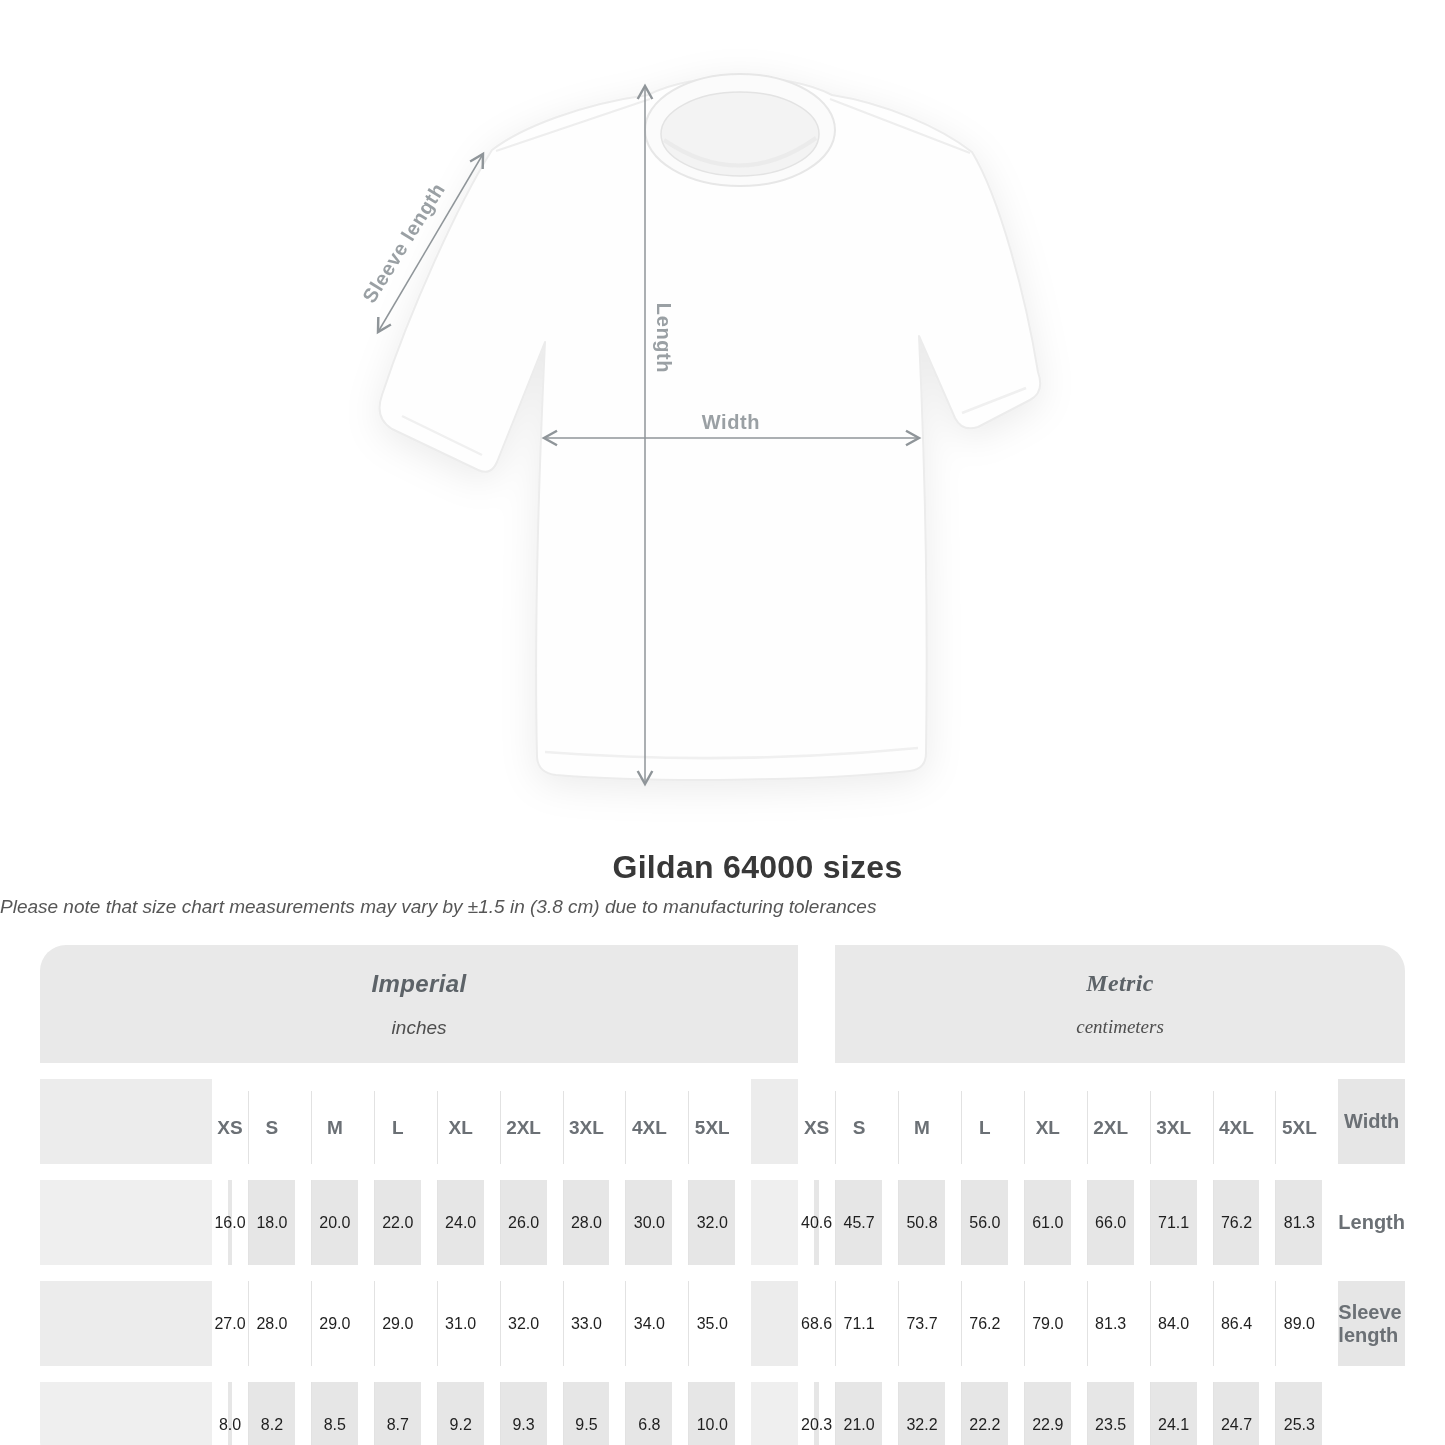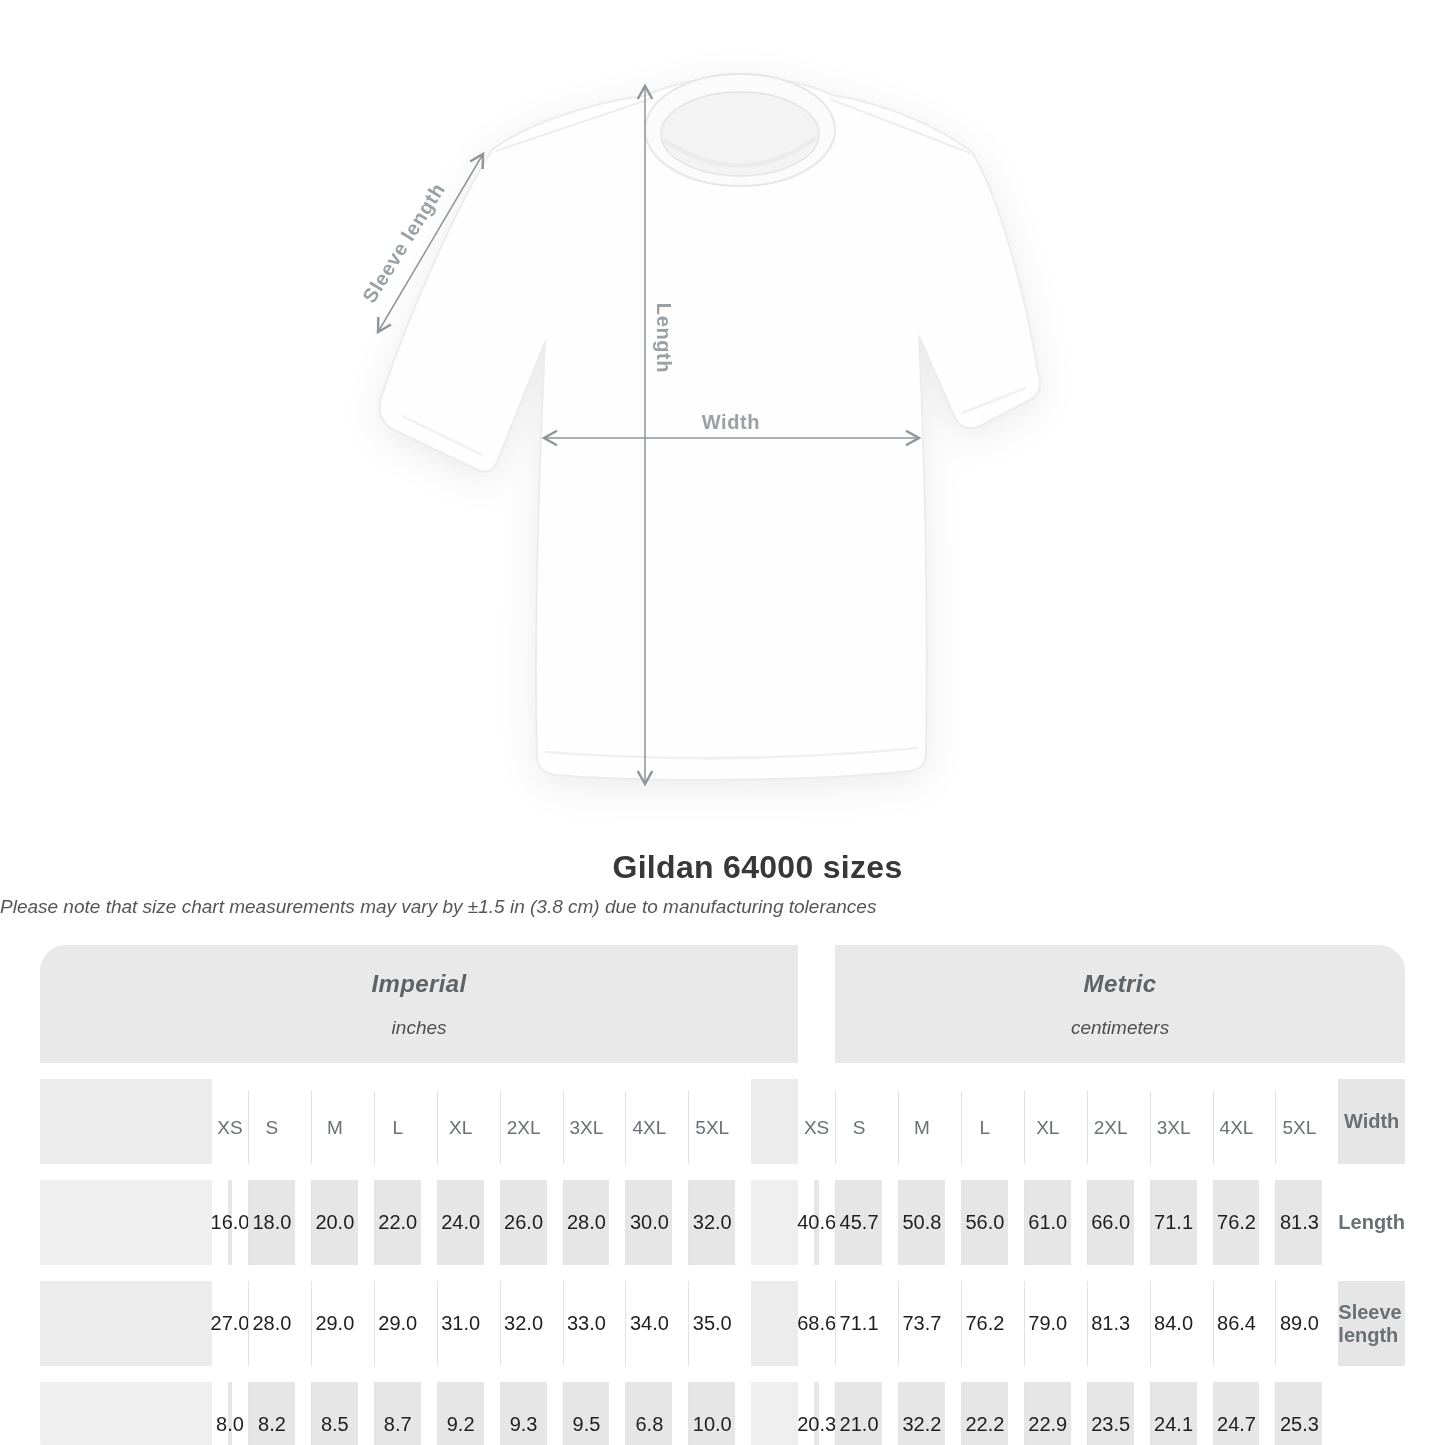--- a/index.html
+++ b/index.html
@@ -32,28 +32,28 @@
     position:absolute;left:40px;top:945px;width:1365px;
     border-radius:26px;overflow:hidden;background:#ffffff;
     display:grid;
     grid-template-columns:172px 4px repeat(9,1fr) 5px repeat(9,1fr);
     grid-template-rows:118px 85px 85px 85px 85px;
     gap:16px;
   }
   .band{background:#e9e9e9;display:flex;flex-direction:column;align-items:center;justify-content:center;gap:7px;}
   .band.left{grid-column:1 / span 11;}
   .bandgap{background:#ffffff;grid-column:12;}
-  .band.right{grid-column:13 / span 9;}
+  .band.right{grid-column:13 / span 9;font-family:Liberation Serif, serif;}
   .g-label{font-size:24px;font-weight:bold;font-style:italic;color:#5d6368;letter-spacing:.4px;}
   .g-sub{font-size:19px;font-style:italic;color:#4e4e4e;margin-top:12px;}
   .c{display:flex;align-items:center;justify-content:center;background:#ffffff;}
   .corner{font-weight:bold;color:#6b7075;font-size:20px;}
   .rowlab{font-weight:bold;color:#6b7075;font-size:20px;}
-  .size{font-weight:normal;color:#6b7075;font-size:19px;margin-top:12px;}
-  .val{color:#1f1f1f;font-size:20px;}
+  .size{font-weight:bold;color:#6b7075;font-size:19px;margin-top:12px;}
+  .val{color:#1f1f1f;font-size:16px;}
   .div{background:#ececec;}
   .alt{background:#e6e6e6;}
   .div.alt{background:#efefef;}
   .bl{border-left:1px solid #e2e2e2;}
 </style>
 </head>
 <body>
 
 <div class="fig">
   <svg width="1445" height="835" viewBox="0 0 1445 835">

